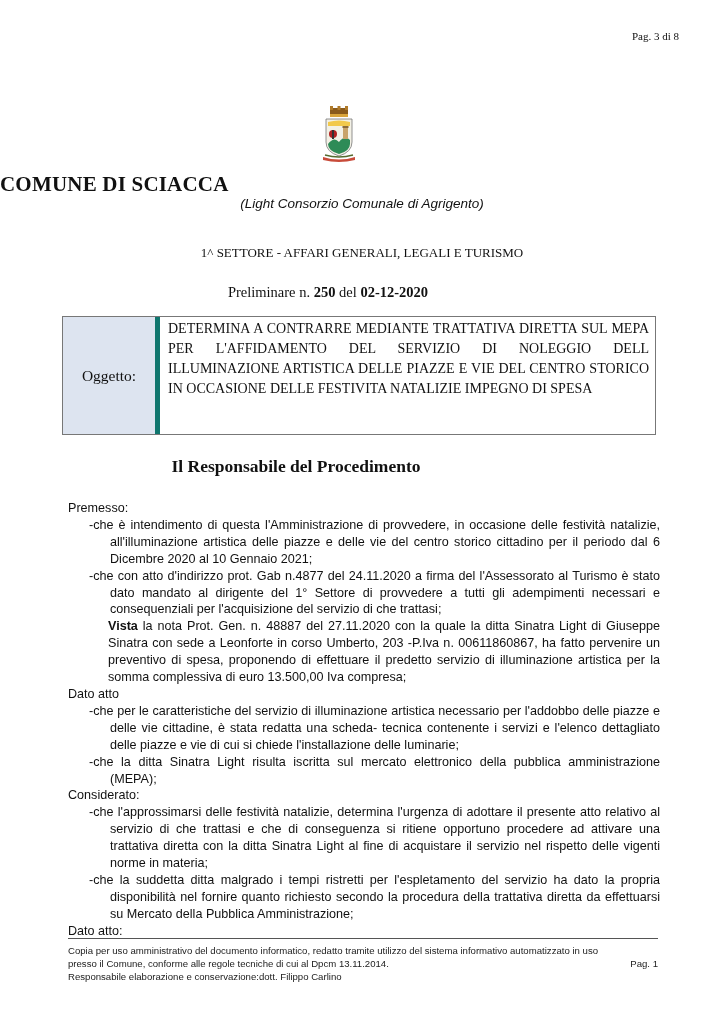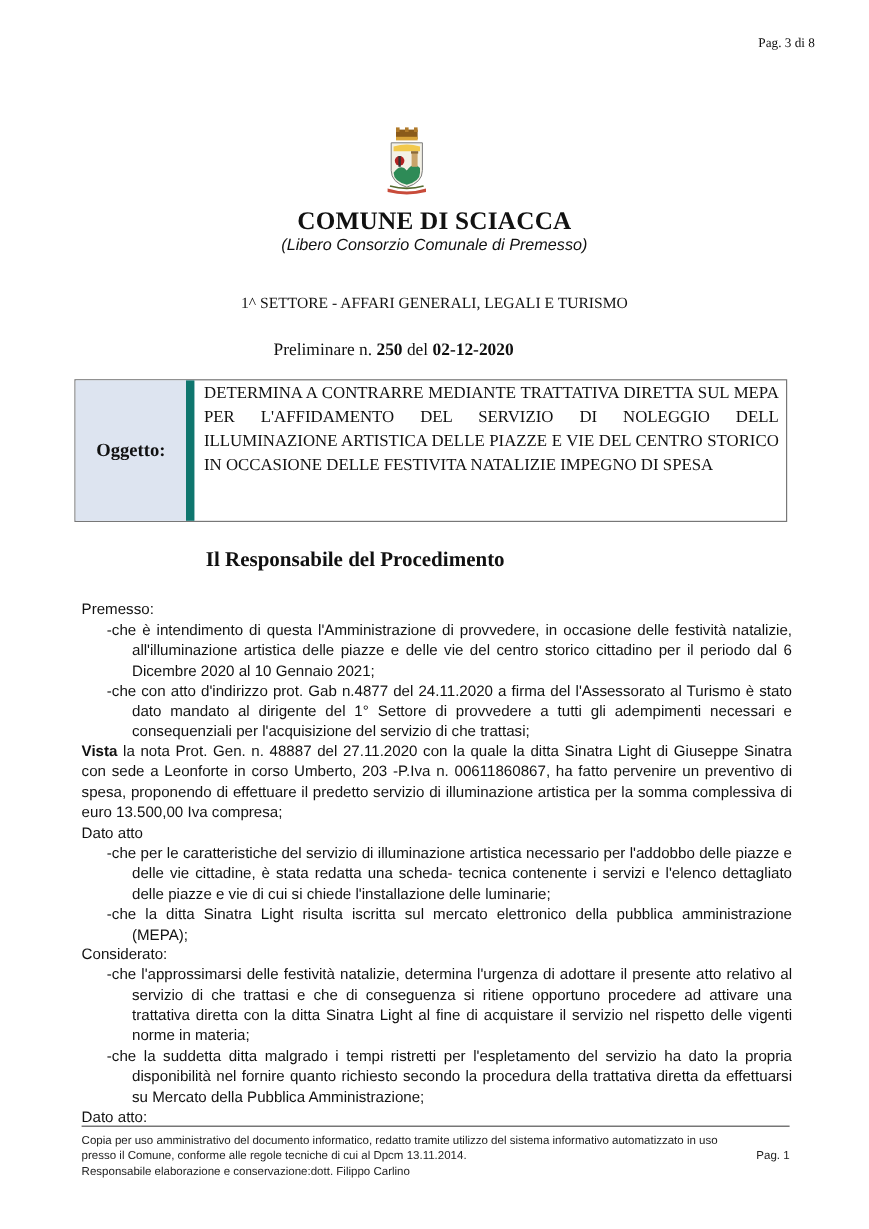--- a/index.html
+++ b/index.html
@@ -4,45 +4,45 @@
   <style>
     html, body { margin: 0; padding: 0; background: #ffffff; }
     body { width: 724px; height: 1024px; position: relative; overflow: hidden; color: #111; }
     .serif { font-family: "Liberation Serif", "DejaVu Serif", serif; }
     .sans { font-family: "Liberation Sans", "DejaVu Sans", sans-serif; }
 
     .page-num { position: absolute; top: 30px; right: 45px; font-size: 11px; }
 
     .crest { position: absolute; left: 321px; top: 106px; width: 36px; height: 58px; }
 
-    .comune { position: absolute; top: 172px; left: 0; width: 724px; text-align: center;
+    .comune { position: absolute; top: 172px; left: 0; width: 724px; text-align: left;
               font-size: 21px; font-weight: bold; letter-spacing: 0.2px; }
     .consorzio { position: absolute; top: 196px; left: 0; width: 724px; text-align: center;
                  font-size: 13.5px; font-style: italic; }
 
     .settore { position: absolute; top: 245px; left: 0; width: 724px; text-align: center; font-size: 13px; }
     .preliminare { position: absolute; top: 284px; left: 0; width: 656px; text-align: center; font-size: 14.5px; }
     .preliminare b { font-weight: bold; }
 
     .oggetto-box { position: absolute; left: 62px; top: 316px; width: 592px; height: 117px;
                    border: 1px solid #777; display: flex; }
-    .oggetto-label { width: 92px; background: #dde4f0; border-right: 7px solid #0f766e;
+    .oggetto-label { width: 92px; background: #dde4f0; border-right: 5px solid #0f766e;
                      display: flex; align-items: center; justify-content: center;
-                     font-size: 15.5px; font-weight: bold; }
+                     font-size: 15.5px; font-weight: normal; }
     .oggetto-text { flex: 1; padding: 2px 6px 0 8px; font-size: 14px; line-height: 20px;
                     text-align: justify; text-align-last: left; }
 
     .responsabile { position: absolute; top: 456px; left: 0; width: 592px; text-align: center;
                     font-size: 17.5px; font-weight: bold; }
 
     .body-text { position: absolute; left: 68px; top: 500px; width: 592px;
                  font-size: 12.6px; line-height: 16.9px; }
     .body-text .heading { font-weight: normal; }
     .body-text .item { padding-left: 42px; text-indent: -21px; text-align: justify; }
-    .body-text .para { text-align: justify; }
+    .body-text .para { text-align: justify; margin-left: 40px; }
     .body-text .para b { font-weight: bold; }
 
     .footer-rule { position: absolute; left: 68px; top: 938px; width: 590px; border-top: 1px solid #555; }
     .footer { position: absolute; left: 68px; top: 944px; width: 590px; font-size: 9.6px; line-height: 13px; color: #222; }
     .footer .row { display: flex; justify-content: space-between; }
   </style>
 </head>
 <body>
 
 <div class="page-num serif">Pag. 3 di 8</div>
@@ -63,21 +63,21 @@
     <rect x="11" y="24" width="2" height="9" fill="#333"></rect>
     <rect x="22" y="21" width="5" height="12" fill="#c9a46a"></rect>
     <rect x="21.5" y="20" width="6" height="2" fill="#8a6a3a"></rect>
 
     <path d="M2 51 Q18 56 34 51 L34 54 Q18 58 2 54 Z" fill="#c84b3a"></path>
     <path d="M4 49 Q18 53 32 49" stroke="#556b2f" stroke-width="1.5" fill="none"></path>
   </svg>
 </div>
 
 <div class="comune serif">COMUNE DI SCIACCA</div>
-<div class="consorzio sans">(Libero Consorzio Comunale di Premesso)</div>
+<div class="consorzio sans">(Light Consorzio Comunale di Agrigento)</div>
 
 <div class="settore serif">1^ SETTORE - AFFARI GENERALI, LEGALI E TURISMO</div>
 
 <div class="preliminare serif">
   <span>Preliminare n. </span><b>250</b><span> del </span><b>02-12-2020</b>
 </div>
 
 <div class="oggetto-box serif">
   <div class="oggetto-label">Oggetto:</div>
   <div class="oggetto-text">DETERMINA A CONTRARRE MEDIANTE TRATTATIVA DIRETTA SUL MEPA PER L'AFFIDAMENTO DEL SERVIZIO DI NOLEGGIO DELL ILLUMINAZIONE ARTISTICA DELLE PIAZZE E VIE DEL CENTRO STORICO IN OCCASIONE DELLE FESTIVITA NATALIZIE  IMPEGNO DI SPESA</div>

